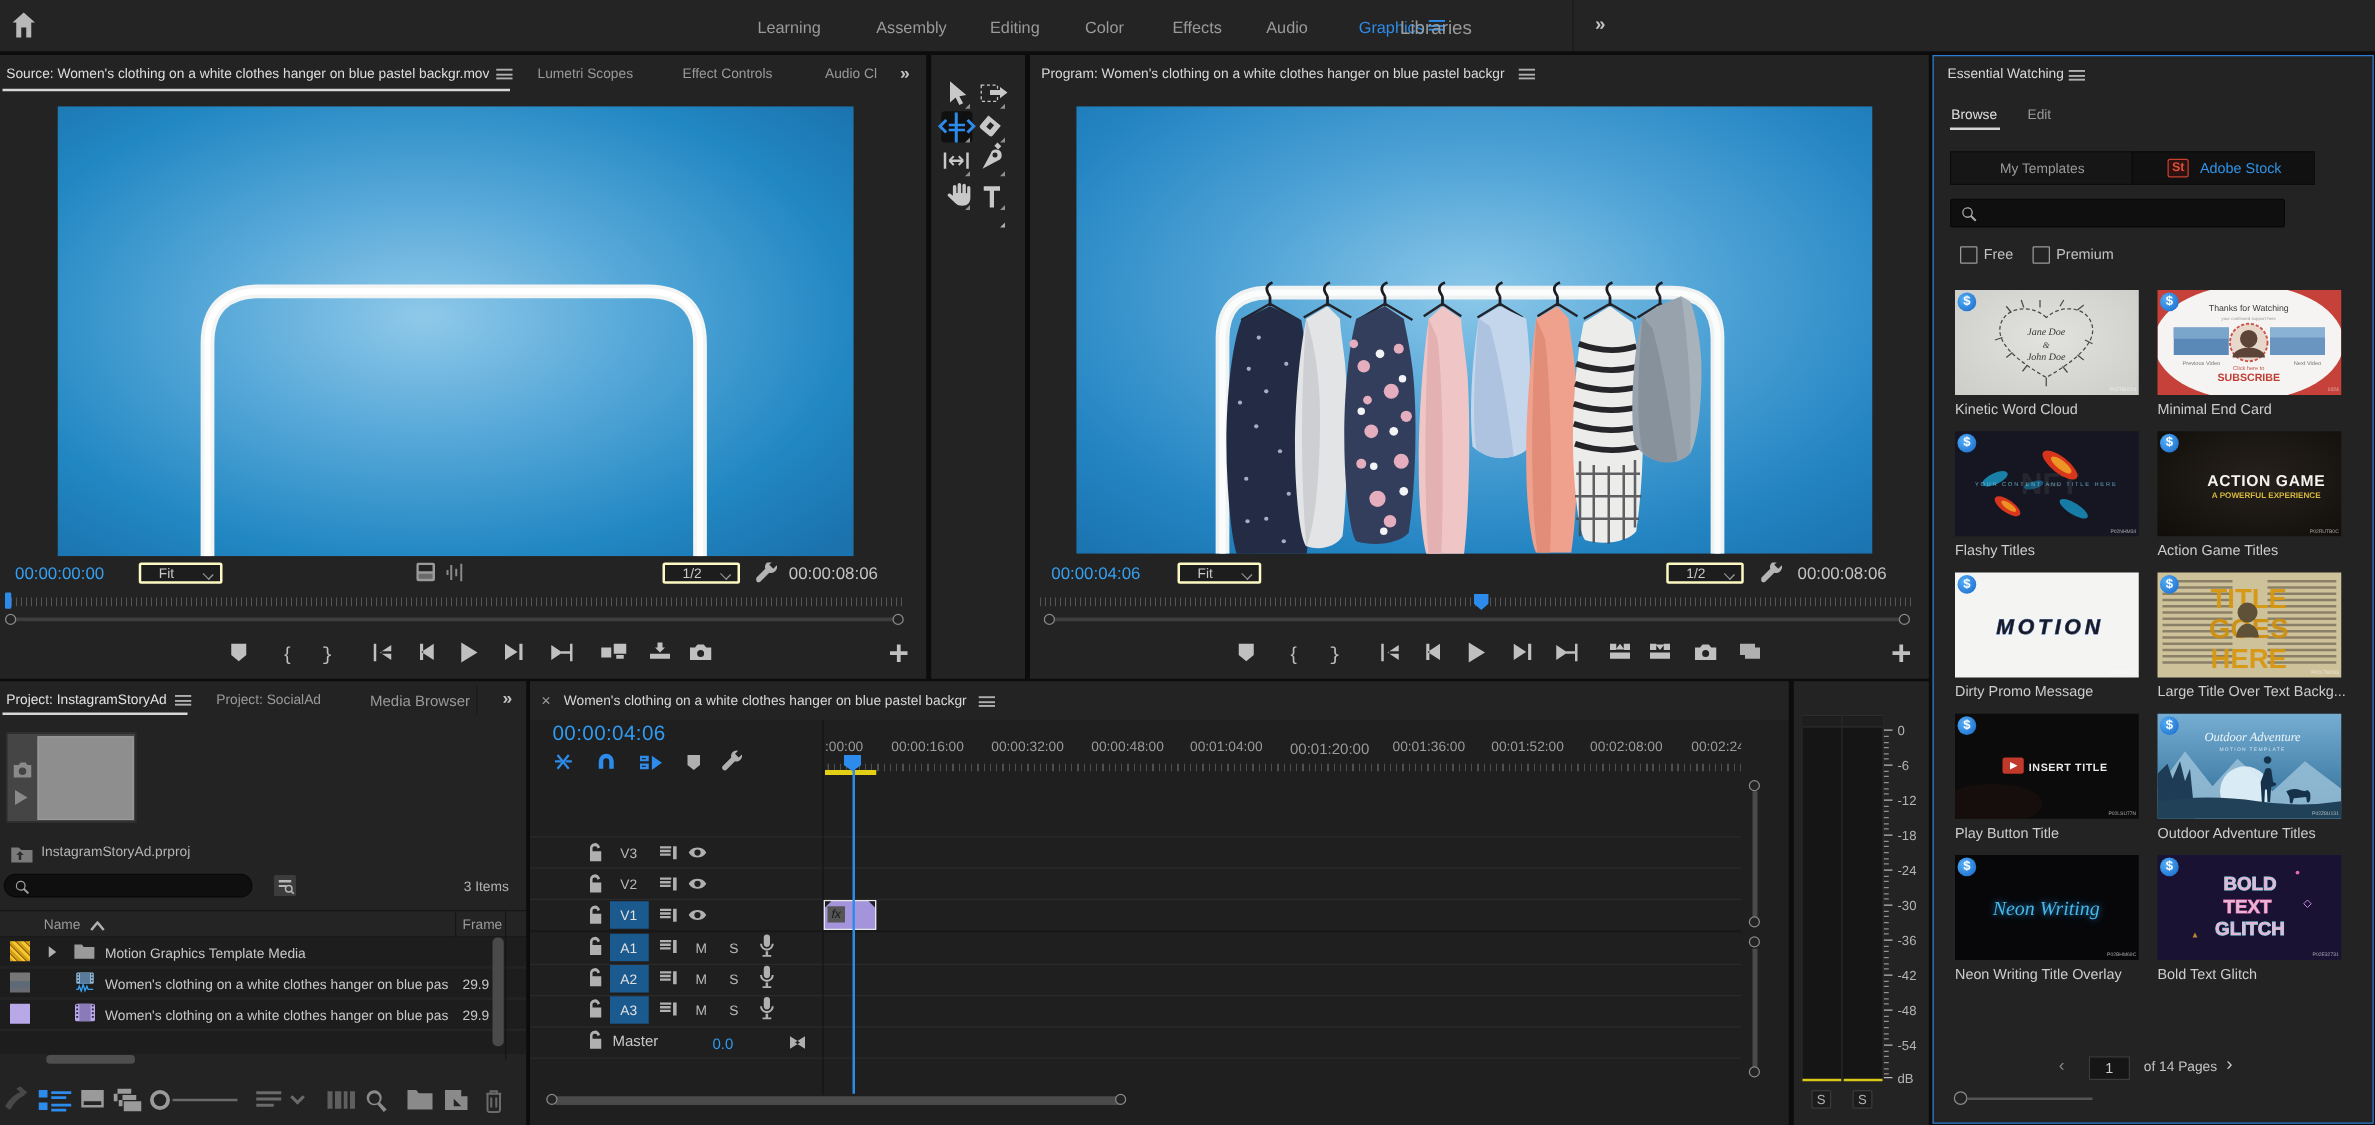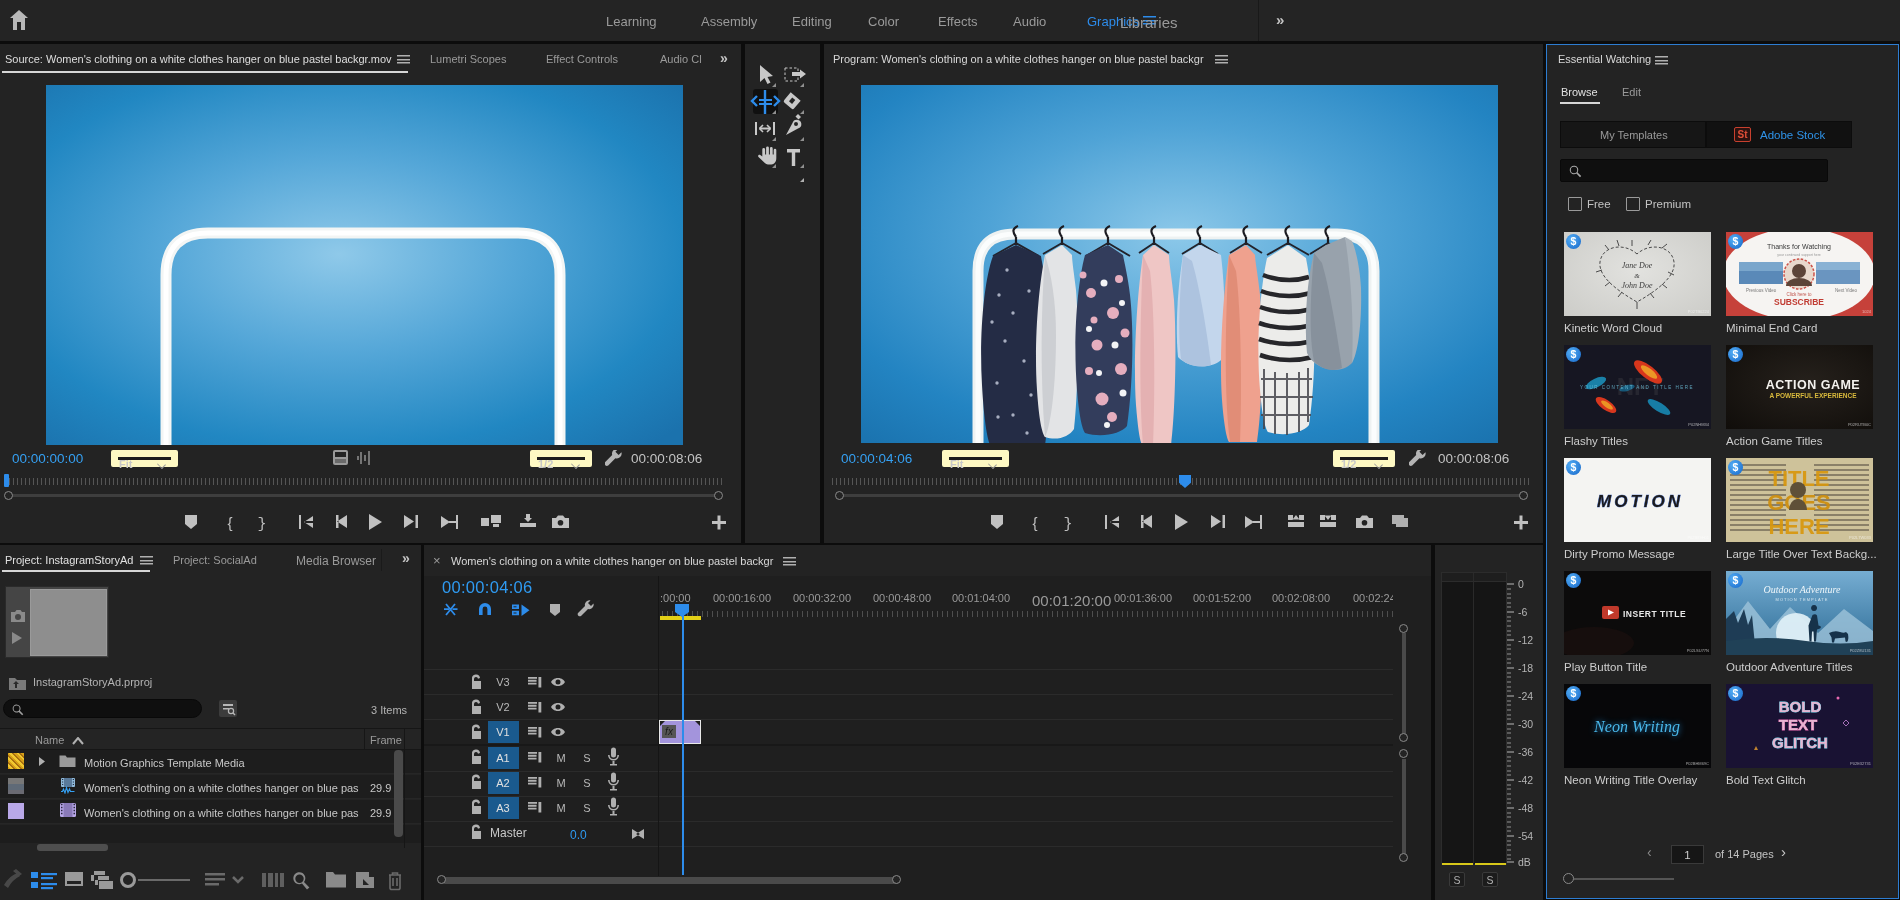--- a/index.html
+++ b/index.html
@@ -11,21 +11,21 @@
 .g { color:#c3c3c3; }
 .dim { color:#9a9a9a; }
 .blue { color:#35a0f2; }
 .hamb { position:absolute; width:13px; height:9px;
   background:linear-gradient(#b0b0b0,#b0b0b0) 0 0/13px 1.5px no-repeat,
              linear-gradient(#b0b0b0,#b0b0b0) 0 3.5px/13px 1.5px no-repeat,
              linear-gradient(#b0b0b0,#b0b0b0) 0 7px/13px 1.5px no-repeat; }
 .hambb { background:linear-gradient(#2d8ceb,#2d8ceb) 0 0/13px 1.5px no-repeat,
              linear-gradient(#2d8ceb,#2d8ceb) 0 3.5px/13px 1.5px no-repeat,
              linear-gradient(#2d8ceb,#2d8ceb) 0 7px/13px 1.5px no-repeat; }
-.dd { position:absolute; height:17px; background:#1d1d1d; border:7px solid #fef9c3; border-radius:2px; color:#c8c8c8; font-size:11px; line-height:15px; padding-left:1px;font-weight:bold; }
+.dd { position:absolute; height:17px; background:#1d1d1d; border:2px solid #fef9c3; border-radius:2px; color:#c8c8c8; font-size:11px; line-height:15px; padding-left:14px; }
 .dd:after { content:""; position:absolute; right:6px; top:6px; width:6px; height:6px; border-right:1.5px solid #9a9a9a; border-bottom:1.5px solid #9a9a9a; transform:rotate(45deg) scale(1,.8); margin-top:-2px; }
 .ticks { position:absolute; height:7px; background:repeating-linear-gradient(90deg,#555 0,#555 1px,transparent 1px,transparent 4px); }
 .zoombar { position:absolute; height:3px; background:#3e3e3e; border-radius:2px; }
 .zc { position:absolute; width:9px; height:9px; border:1.5px solid #8a8a8a; border-radius:50%; background:#232323; }
 svg { display:block; }
 .thumb { position:absolute; width:147px; height:84px; overflow:hidden; }
 .badge { position:absolute; left:2px; top:2px; width:15px; height:15px; border-radius:50%;
   background:radial-gradient(circle at 35% 35%, #53aef5, #1565c8); color:#fff; font-size:10.5px; font-weight:bold;
   text-align:center; line-height:15px; z-index:3; }
 .tlabel { position:absolute; font-size:11.5px; color:#cdcdcd; white-space:nowrap; }
@@ -622,21 +622,21 @@
     <path d="M126 4 h10 v8 l-5 4 l-5 -4 Z" fill="#b0b0b0"></path>
     <path d="M157 16 a2.2 2.2 0 0 1 -3 -3 l7 -7 a4.5 4.5 0 0 1 5.5 -5.5 l-2.5 2.5 l3 3 l2.5 -2.5 a4.5 4.5 0 0 1 -5.5 5.5 Z" fill="#b0b0b0"></path>
   </svg>
 
   <div class="abs" style="left:235px;top:31px;width:734px;height:42px;background:#1f1f1f;overflow:hidden;">
     <div class="txt" style="left:1px;top:16px;font-size:11px;color:#9a9a9a;">:00:00</div>
     <div class="txt" style="left:83px;top:16px;font-size:11px;color:#9a9a9a;margin-left:-29px;">00:00:16:00</div>
     <div class="txt" style="left:163px;top:16px;font-size:11px;color:#9a9a9a;margin-left:-29px;">00:00:32:00</div>
     <div class="txt" style="left:243px;top:16px;font-size:11px;color:#9a9a9a;margin-left:-29px;">00:00:48:00</div>
     <div class="txt" style="left:322px;top:16px;font-size:11px;color:#9a9a9a;margin-left:-29px;">00:01:04:00</div>
-    <div class="txt" style="left:402px;top:16px;font-size:15px;color:#9a9a9a;margin-left:-29px;">00:01:20:00</div>
+    <div class="txt" style="left:402px;top:16px;font-size:12px;color:#9a9a9a;margin-left:-29px;">00:01:20:00</div>
     <div class="txt" style="left:484px;top:16px;font-size:11px;color:#9a9a9a;margin-left:-29px;">00:01:36:00</div>
     <div class="txt" style="left:563px;top:16px;font-size:11px;color:#9a9a9a;margin-left:-29px;">00:01:52:00</div>
     <div class="txt" style="left:642px;top:16px;font-size:11px;color:#9a9a9a;margin-left:-29px;">00:02:08:00</div>
     <div class="txt" style="left:694px;top:16px;font-size:11px;color:#9a9a9a;">00:02:24:0</div>
     <div class="ticks" style="left:3px;top:35px;width:731px;height:6px;background:repeating-linear-gradient(90deg,#4e4e4e 0,#4e4e4e 1px,transparent 1px,transparent 5px);"></div>
   </div>
   <div class="abs" style="left:236px;top:71px;width:41px;height:3.5px;background:#e2cf16;"></div>
 
   <div class="abs" style="left:0;top:124px;width:969px;height:1px;background:#2b2b2b;"></div>
   <div class="abs" style="left:0;top:149px;width:969px;height:1px;background:#2b2b2b;"></div>

